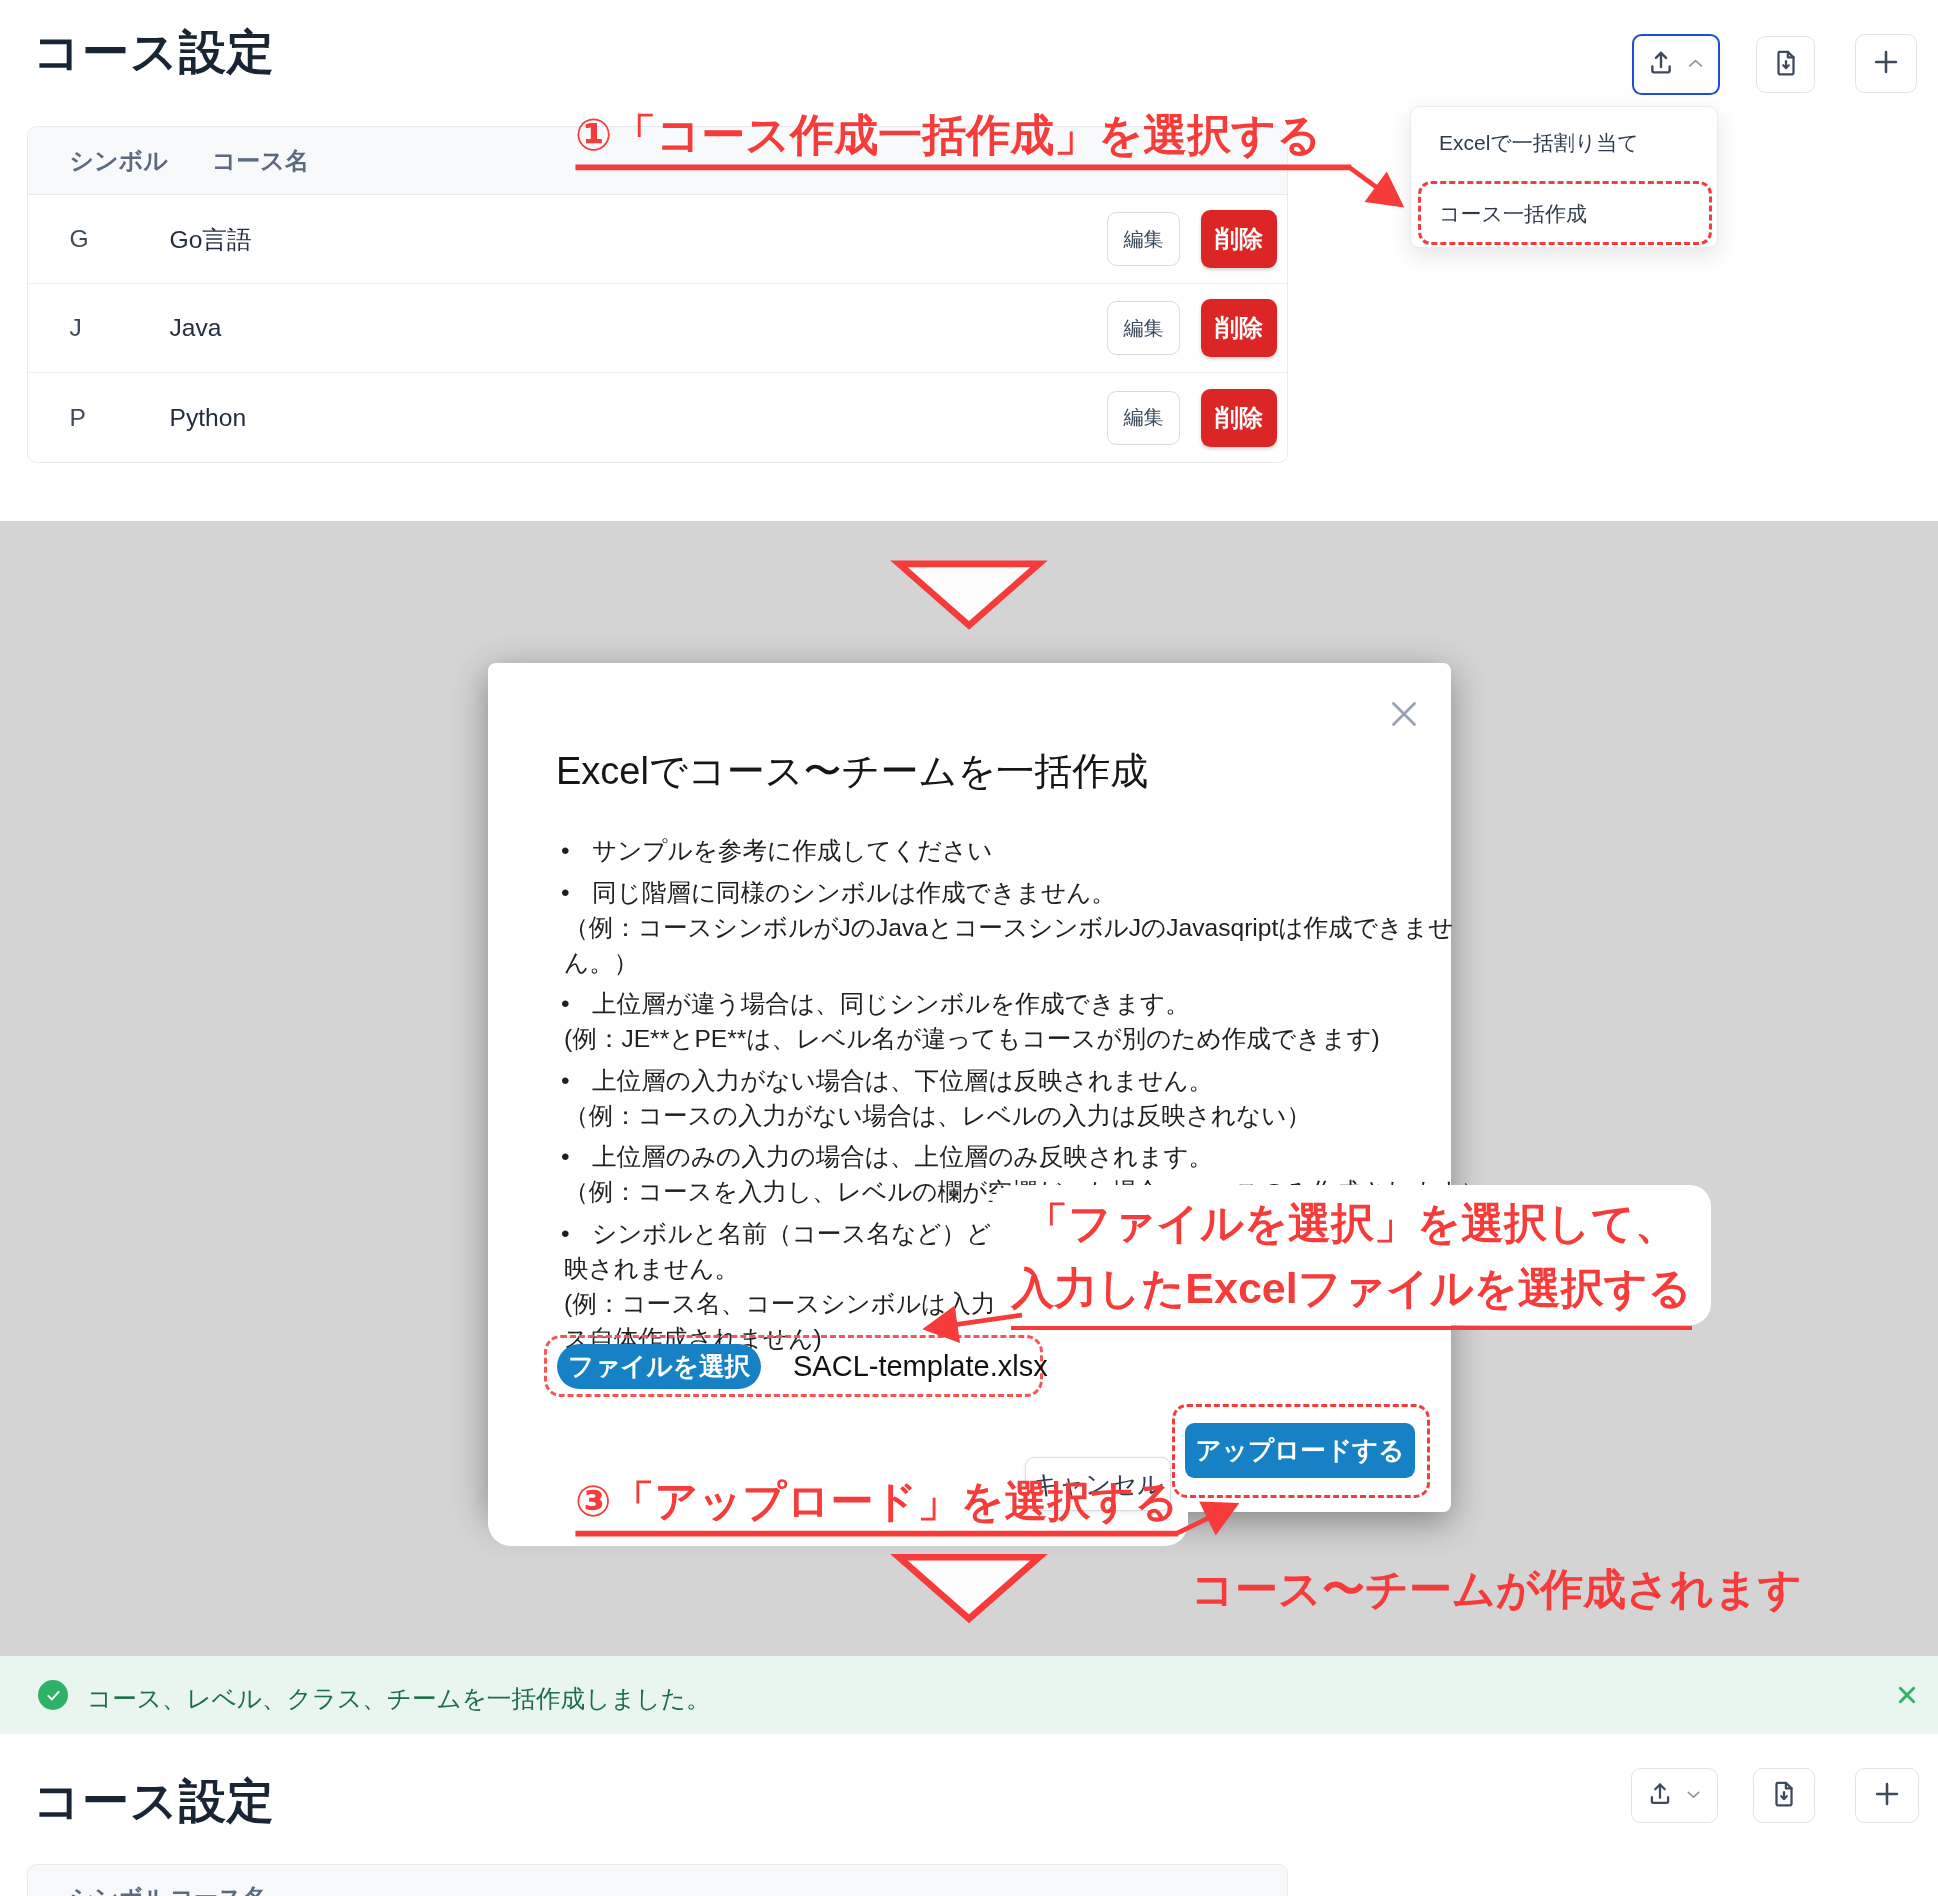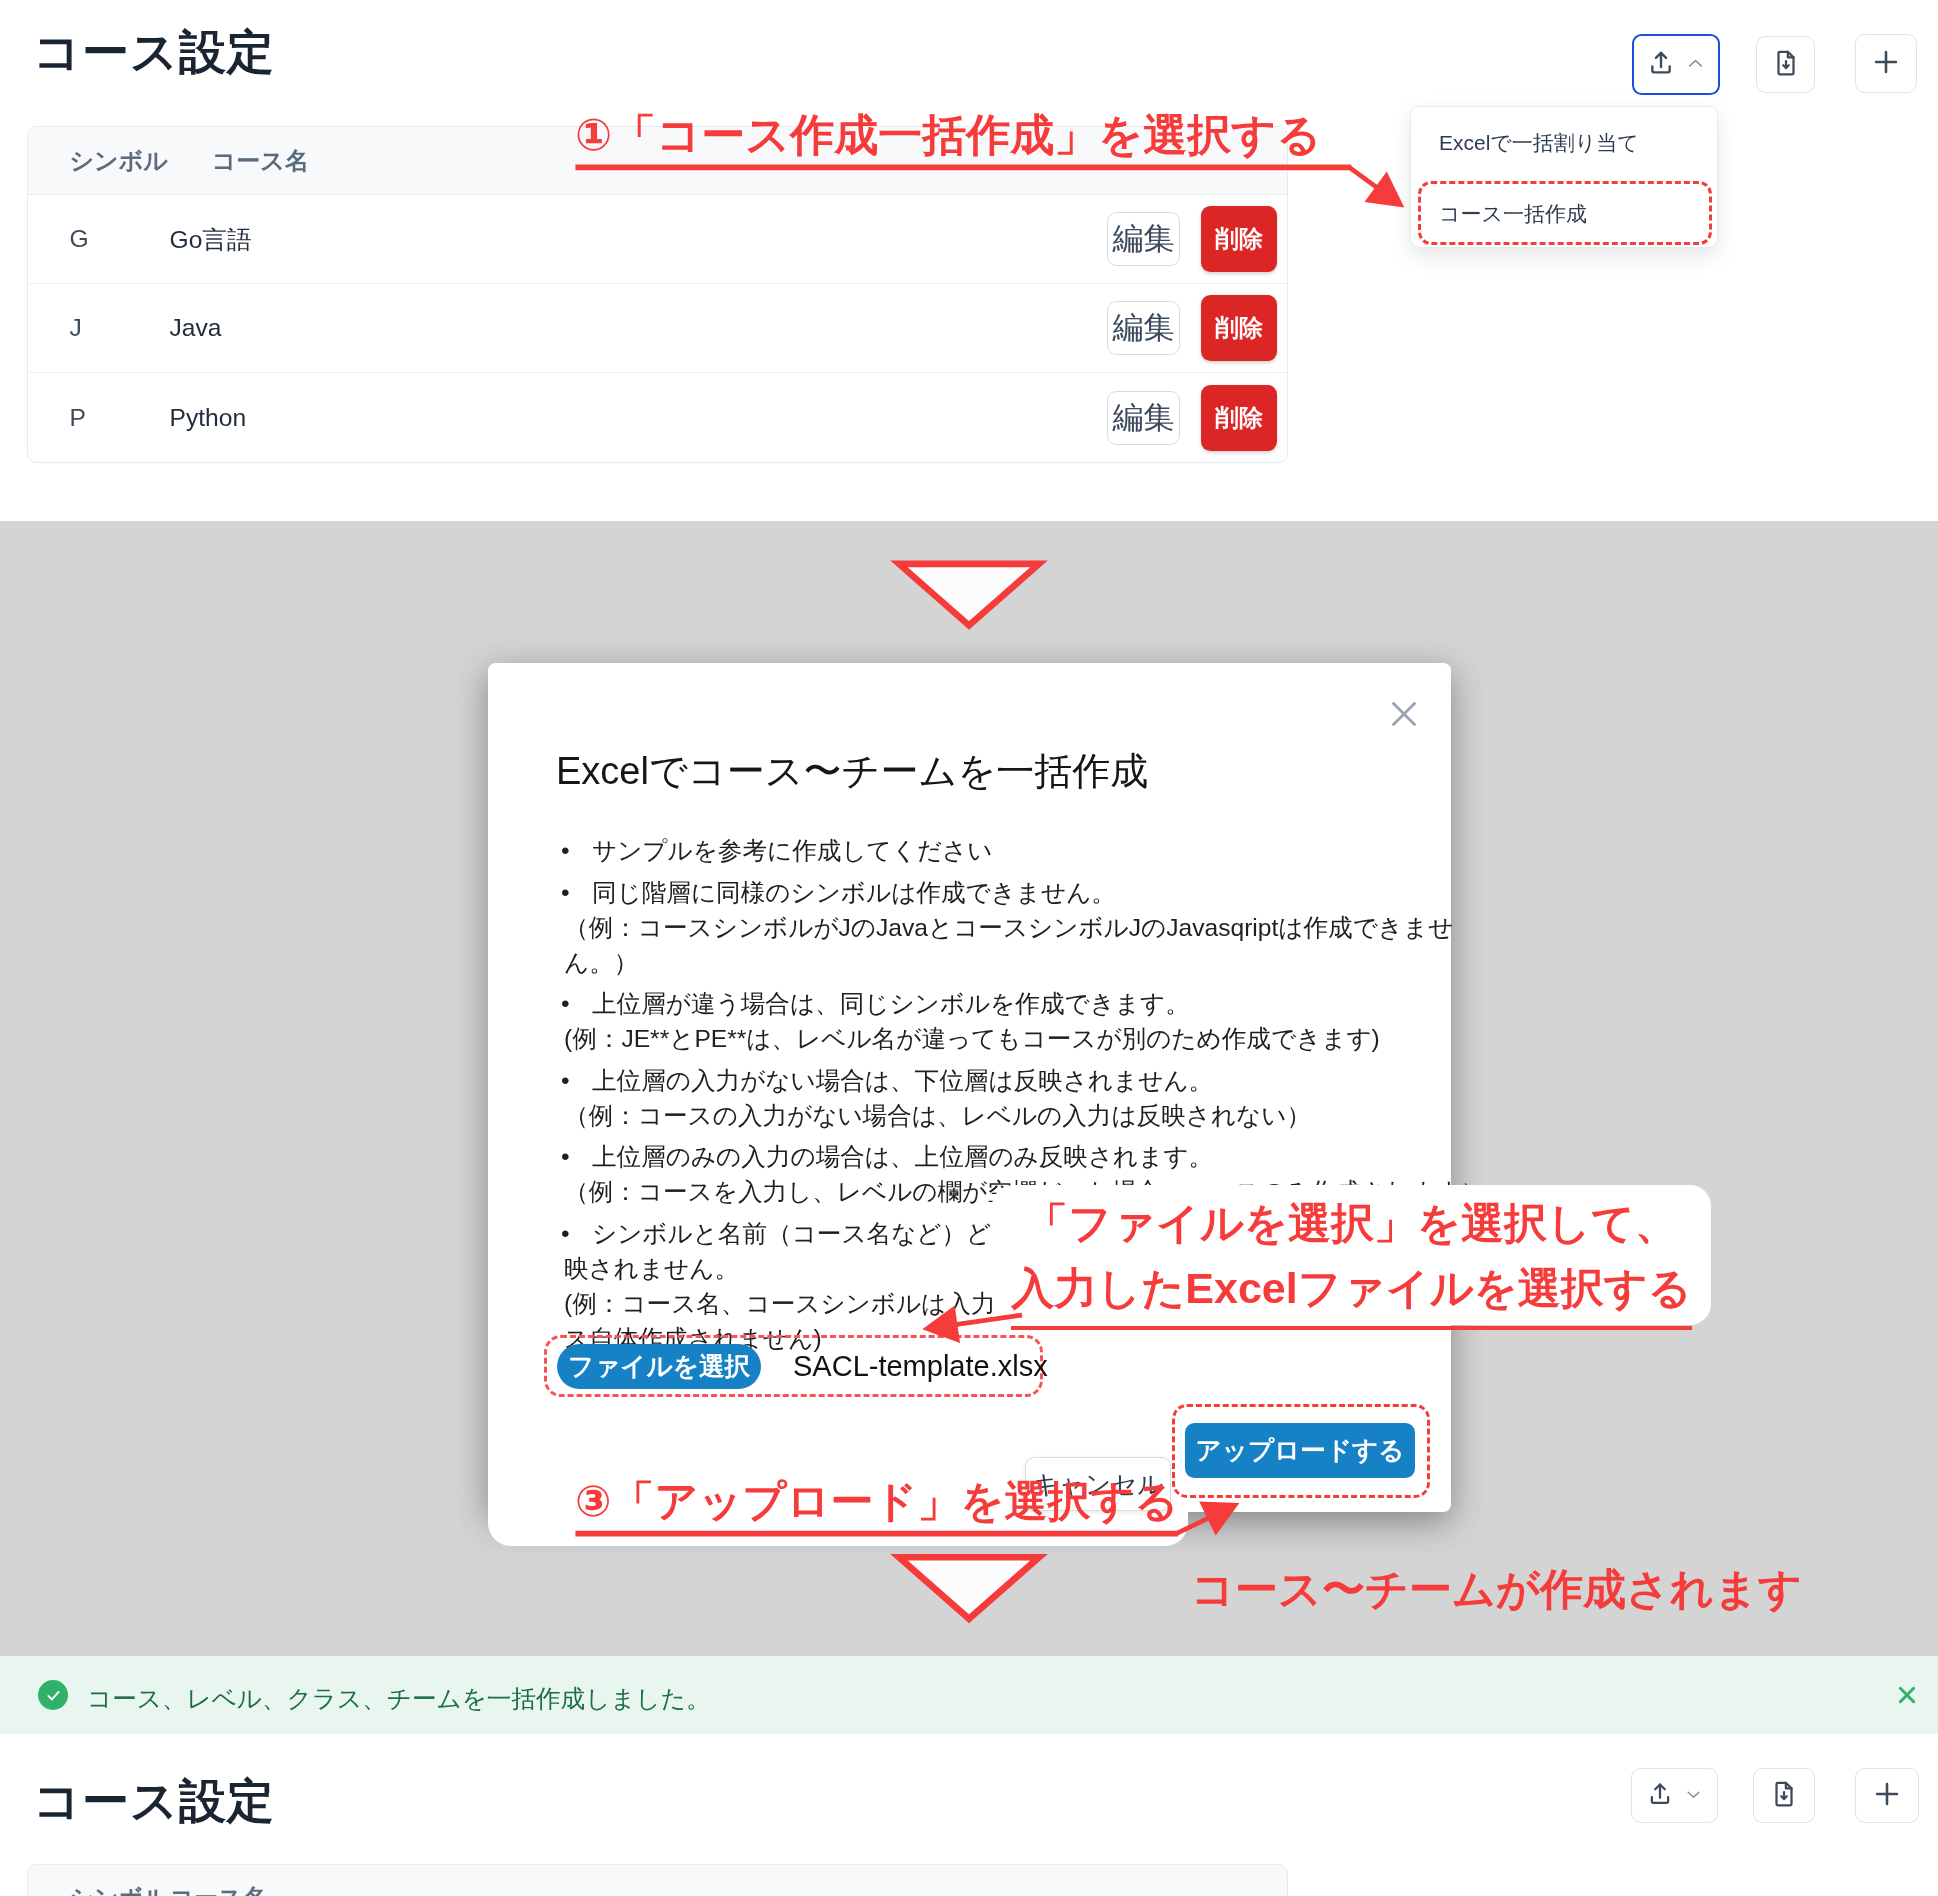--- a/index.html
+++ b/index.html
@@ -31,22 +31,22 @@
   .thead { height:68px; background:#f8f9fb; border-bottom:0.9px solid #e7eaee; border-radius:9.5px 9.5px 0 0;
            display:flex; align-items:center; font-size:24px; font-weight:700; color:#5b6b7e; }
   .th-symbol { margin-left:42px; }
   .th-name { margin-left:44px; }
   .trow { height:89px; display:flex; align-items:center; border-bottom:0.9px solid #eef0f3; position:relative; font-size:24.6px; }
   .trow:last-child { border-bottom:none; }
   .cell-symbol { margin-left:42px; width:100px; color:#3d4a5c; }
   .cell-name { color:#222e3e; }
   .row-actions { position:absolute; right:9.5px; display:flex; gap:21px; align-items:center; }
   .btn-edit { width:73px; height:54px; background:#fff; border:0.9px solid #d6dbe3; border-radius:9.5px;
-              font-size:31px; color:#3c4a5d; display:flex; align-items:center; justify-content:center; cursor:pointer; }
-  .btn-delete { width:76px; height:66px; background:#dc2626; border:none; border-radius:9.5px; box-shadow:0 1.9px 3.8px rgba(0,0,0,.18);
+              font-size:20px; color:#3c4a5d; display:flex; align-items:center; justify-content:center; cursor:pointer; }
+  .btn-delete { width:76px; height:58px; background:#dc2626; border:none; border-radius:9.5px; box-shadow:0 1.9px 3.8px rgba(0,0,0,.18);
                 font-size:24px; font-weight:700; color:#fff; display:flex; align-items:center; justify-content:center; cursor:pointer; }
 
   
   .dropdown { position:absolute; left:1410px; top:106px; width:308px; height:142px; background:#fff;
               border:0.9px solid #e8eaee; border-radius:9.5px; box-shadow:0 7.6px 21px rgba(0,0,0,.10); z-index:40; }
   .dd-item { height:71px; display:flex; align-items:center; padding-left:28px; font-size:21px; color:#2d3b4e; cursor:pointer; }
   .dd-highlight { position:absolute; left:6.6px; top:74px; width:294px; height:64px; border:3.3px dashed #f63b3b; border-radius:13.2px; }
 
   
   .anno { position:absolute; color:#f63b3b; font-weight:800; white-space:nowrap; }

